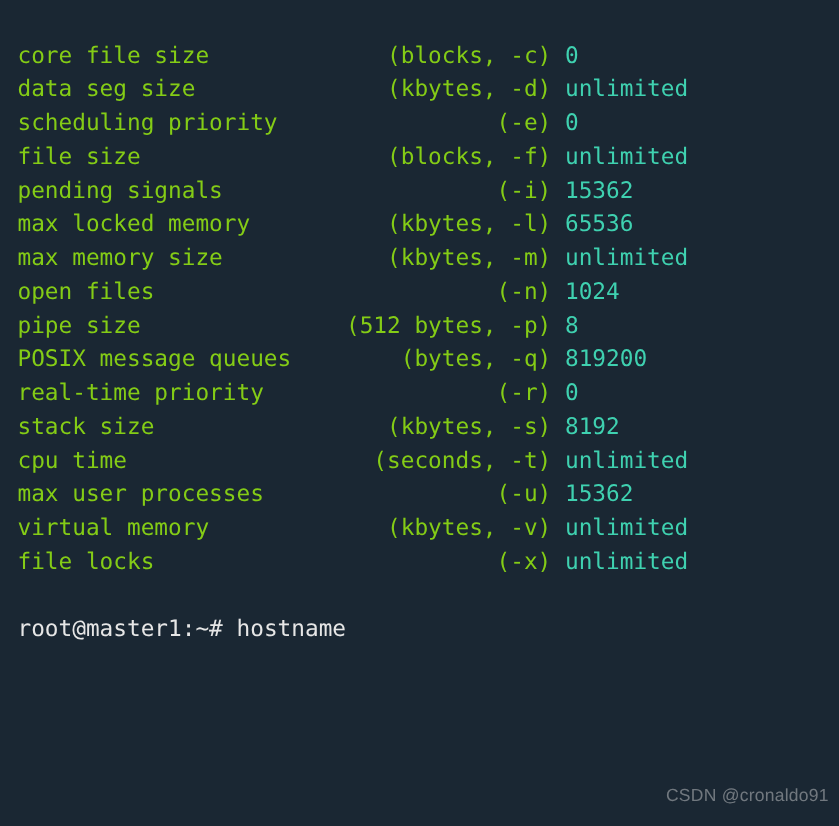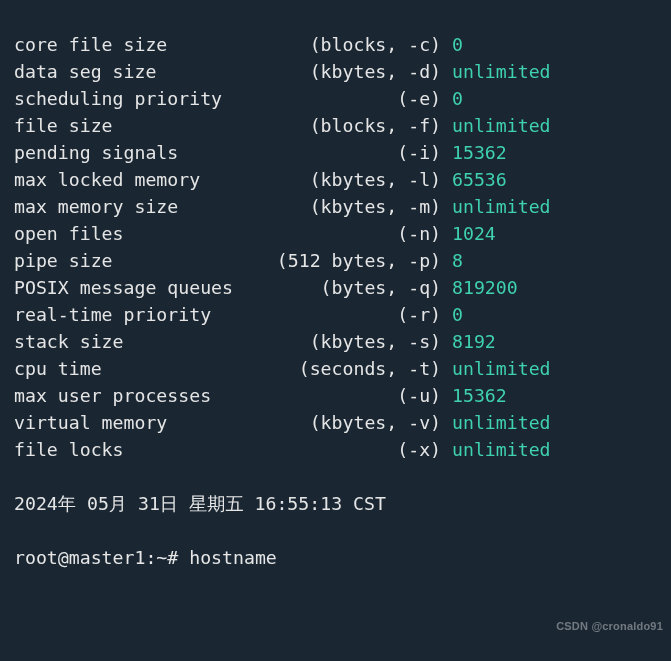--- a/index.html
+++ b/index.html
@@ -14,40 +14,38 @@
     overflow: hidden;
     position: relative;
   }
   .term {
     padding: 4px 14px;
     white-space: pre;
     letter-spacing: 0px;
   }
   .prompt { color: #e6e6e6; }
   .cmd    { color: #e6e6e6; }
-  .key    { color: #e5e5e5; }
+  .key    { color: #84cc16; }
   .val    { color: #3fd1b0; }
   .line   { height: 27px; }
   .watermark {
     position: absolute;
     right: 8px;
-    bottom: 21px;
+    bottom: 11px;
     color: rgba(220,220,220,0.45);
     font-family: sans-serif;
-    font-size: 11px;
+    font-size: 14px;
     letter-spacing: 0.2px;
-    font-weight: bold;
   }
 </style>
 </head>
 <body>
 
 <div class="term">
 <div id="ulimit-rows"><div class="line"><span class="key">core file size          </span><span class="key">   (blocks, -c) </span><span class="val">0</span></div><div class="line"><span class="key">data seg size           </span><span class="key">   (kbytes, -d) </span><span class="val">unlimited</span></div><div class="line"><span class="key">scheduling priority     </span><span class="key">           (-e) </span><span class="val">0</span></div><div class="line"><span class="key">file size               </span><span class="key">   (blocks, -f) </span><span class="val">unlimited</span></div><div class="line"><span class="key">pending signals         </span><span class="key">           (-i) </span><span class="val">15362</span></div><div class="line"><span class="key">max locked memory       </span><span class="key">   (kbytes, -l) </span><span class="val">65536</span></div><div class="line"><span class="key">max memory size         </span><span class="key">   (kbytes, -m) </span><span class="val">unlimited</span></div><div class="line"><span class="key">open files              </span><span class="key">           (-n) </span><span class="val">1024</span></div><div class="line"><span class="key">pipe size               </span><span class="key">(512 bytes, -p) </span><span class="val">8</span></div><div class="line"><span class="key">POSIX message queues    </span><span class="key">    (bytes, -q) </span><span class="val">819200</span></div><div class="line"><span class="key">real-time priority      </span><span class="key">           (-r) </span><span class="val">0</span></div><div class="line"><span class="key">stack size              </span><span class="key">   (kbytes, -s) </span><span class="val">8192</span></div><div class="line"><span class="key">cpu time                </span><span class="key">  (seconds, -t) </span><span class="val">unlimited</span></div><div class="line"><span class="key">max user processes      </span><span class="key">           (-u) </span><span class="val">15362</span></div><div class="line"><span class="key">virtual memory          </span><span class="key">   (kbytes, -v) </span><span class="val">unlimited</span></div><div class="line"><span class="key">file locks              </span><span class="key">           (-x) </span><span class="val">unlimited</span></div></div>
-<div class="line key">2024年 05月 31日 星期五 16:55:13 CST</div>
 <div class="line"><span class="prompt">root@master1:~# </span><span class="cmd">hostname</span></div>
 
 
 
 
 </div>
 
 <div class="watermark">CSDN @cronaldo91</div>
 
 </body></html>

